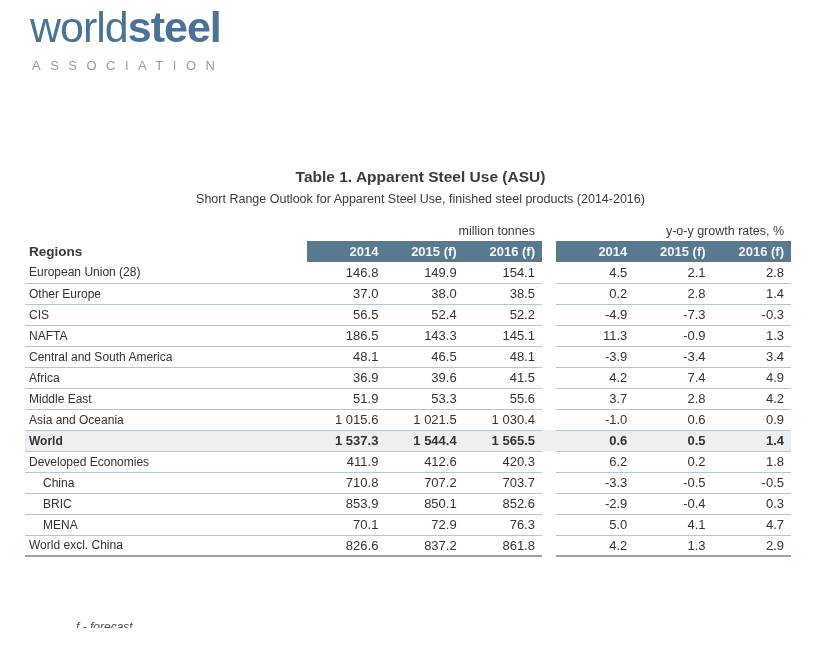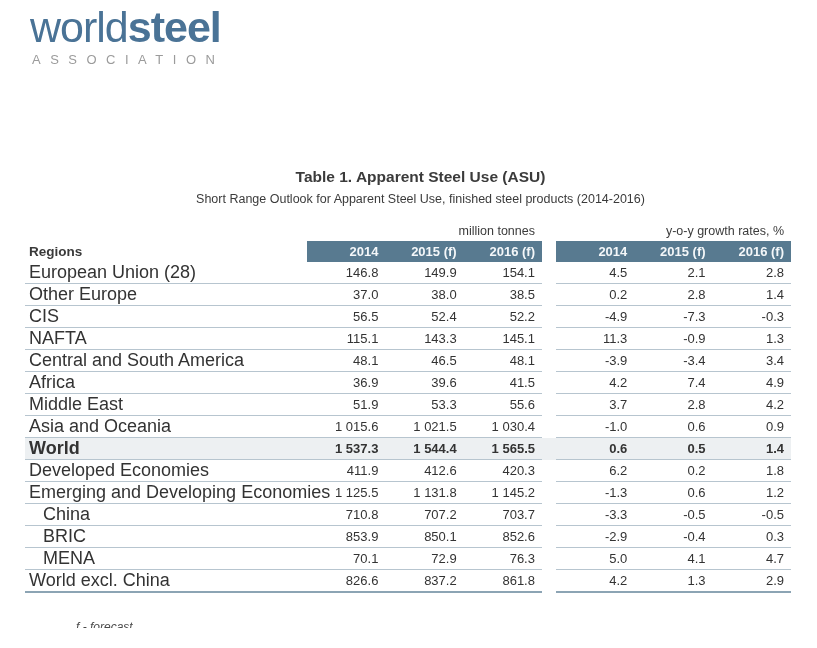--- a/index.html
+++ b/index.html
@@ -19,21 +19,21 @@
     font-family:"Liberation Sans",sans-serif;color:var(--text-dark);
   }
   .page{position:relative;width:817px;height:628px;background:#fff;overflow:hidden;}
 
   
   .logo{position:absolute;left:30px;top:4px;}
   .logo-word{font-size:43px;line-height:46px;color:var(--logo-blue);letter-spacing:-1px;}
   .logo-word .bold{font-weight:bold;}
   .logo-sub{
     font-size:13px;color:var(--association-gray);
-    letter-spacing:9.5px;margin-top:2px;margin-left:2px;
+    letter-spacing:9.5px;margin-top:8px;margin-left:2px;
   }
 
   
   .titles{position:absolute;top:168px;left:0;width:817px;text-align:center;padding-left:24px;}
   .title{font-size:15.5px;font-weight:bold;color:#3b3b3b;}
   .subtitle{font-size:12.5px;margin-top:6px;color:#3b3b3b;}
 
   
   table{
     position:absolute;top:221px;left:25px;
@@ -50,21 +50,21 @@
   .regions{text-align:left;font-weight:bold;font-size:13.5px;color:#3a3a3a;padding-left:4px;}
   .band{
     background:var(--header-band);color:var(--band-text);
     font-weight:bold;text-align:right;padding-right:7px;
   }
   .gap{background:transparent;border:none !important;}
   tbody td{border-bottom:1px solid var(--row-line);}
   tbody td.gap{border-bottom:none;}
   tbody tr:last-child td{border-bottom:2px solid var(--table-end-line);}
   tbody tr:last-child td.gap{border-bottom:none;}
-  td.region{text-align:left;padding-left:4px;font-size:18px;white-space:nowrap;}
+  td.region{text-align:left;padding-left:4px;font-size:12px;white-space:nowrap;}
   td.region.indent{padding-left:18px;}
   td.num{text-align:right;padding-right:7px;}
   tr.world td{background:var(--world-row-bg);font-weight:bold;}
   tr.world td.gap{background:var(--world-row-bg);}
 
   
   .footnote{position:absolute;top:620px;left:28px;font-size:12px;font-style:italic;color:#4a4a4a;margin-left:48px;}
 </style>
 </head>
 <body>
@@ -136,21 +136,21 @@
           <td class="num">56.5</td>
           <td class="num">52.4</td>
           <td class="num">52.2</td>
           <td class="gap"></td>
           <td class="num">-4.9</td>
           <td class="num">-7.3</td>
           <td class="num">-0.3</td>
         </tr>
         <tr>
           <td class="region">NAFTA</td>
-          <td class="num">115.1</td>
+          <td class="num">186.5</td>
           <td class="num">143.3</td>
           <td class="num">145.1</td>
           <td class="gap"></td>
           <td class="num">11.3</td>
           <td class="num">-0.9</td>
           <td class="num">1.3</td>
         </tr>
         <tr>
           <td class="region">Central and South America</td>
           <td class="num">48.1</td>
@@ -205,30 +205,20 @@
           <td class="region">Developed Economies</td>
           <td class="num">411.9</td>
           <td class="num">412.6</td>
           <td class="num">420.3</td>
           <td class="gap"></td>
           <td class="num">6.2</td>
           <td class="num">0.2</td>
           <td class="num">1.8</td>
         </tr>
         <tr>
-          <td class="region">Emerging and Developing Economies</td>
-          <td class="num">1 125.5</td>
-          <td class="num">1 131.8</td>
-          <td class="num">1 145.2</td>
-          <td class="gap"></td>
-          <td class="num">-1.3</td>
-          <td class="num">0.6</td>
-          <td class="num">1.2</td>
-        </tr>
-        <tr>
           <td class="region indent">China</td>
           <td class="num">710.8</td>
           <td class="num">707.2</td>
           <td class="num">703.7</td>
           <td class="gap"></td>
           <td class="num">-3.3</td>
           <td class="num">-0.5</td>
           <td class="num">-0.5</td>
         </tr>
         <tr>

